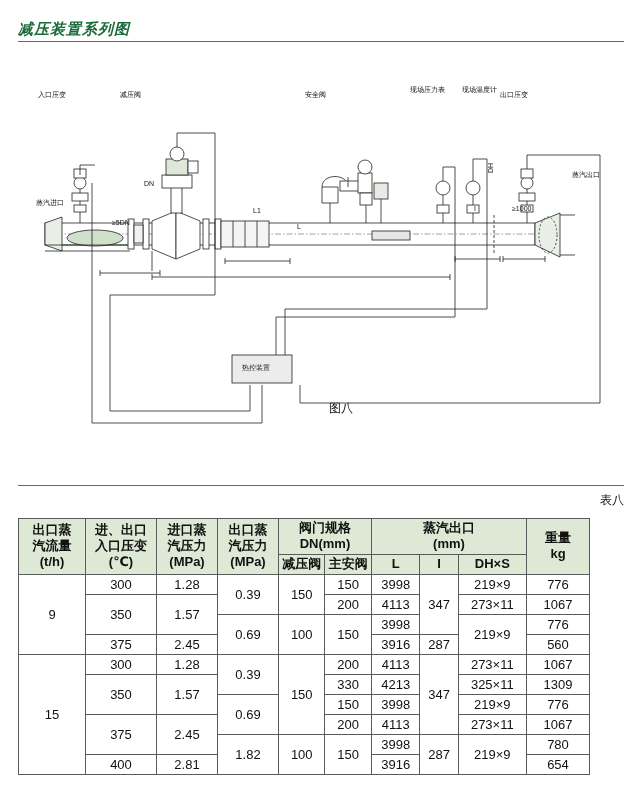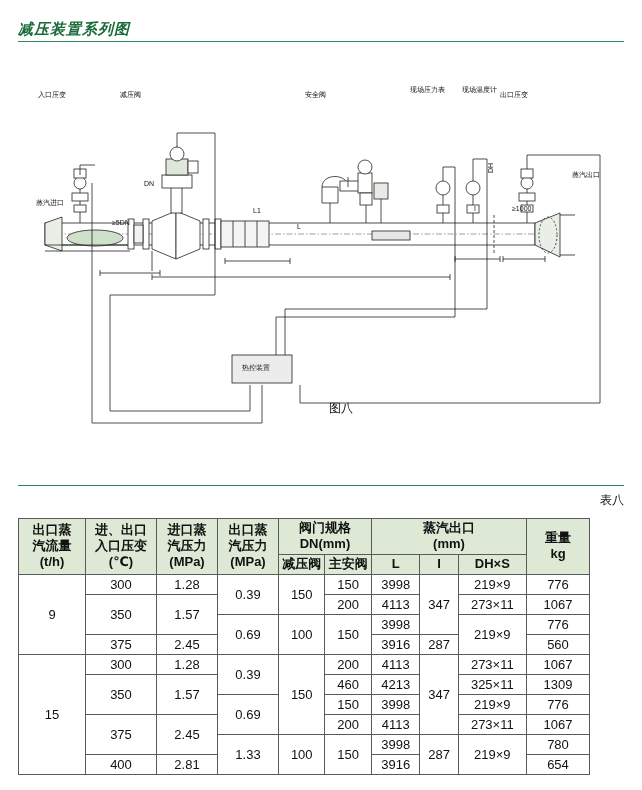--- a/index.html
+++ b/index.html
@@ -268,42 +268,42 @@
           <td rowspan="4">150</td>
           <td>200</td>
           <td>4113</td>
           <td rowspan="4">347</td>
           <td>273×11</td>
           <td>1067</td>
         </tr>
         <tr>
           <td rowspan="2">350</td>
           <td rowspan="2">1.57</td>
-          <td>460</td>
+          <td>330</td>
           <td>4213</td>
           <td>325×11</td>
           <td>1309</td>
         </tr>
         <tr>
           <td rowspan="2">0.69</td>
           <td>150</td>
           <td>3998</td>
           <td>219×9</td>
           <td>776</td>
         </tr>
         <tr>
           <td rowspan="2">375</td>
           <td rowspan="2">2.45</td>
           <td>200</td>
           <td>4113</td>
           <td>273×11</td>
           <td>1067</td>
         </tr>
         <tr>
-          <td rowspan="2">1.33</td>
+          <td rowspan="2">1.82</td>
           <td rowspan="2">100</td>
           <td rowspan="2">150</td>
           <td>3998</td>
           <td rowspan="2">287</td>
           <td rowspan="2">219×9</td>
           <td>780</td>
         </tr>
         <tr>
           <td>400</td>
           <td>2.81</td>

